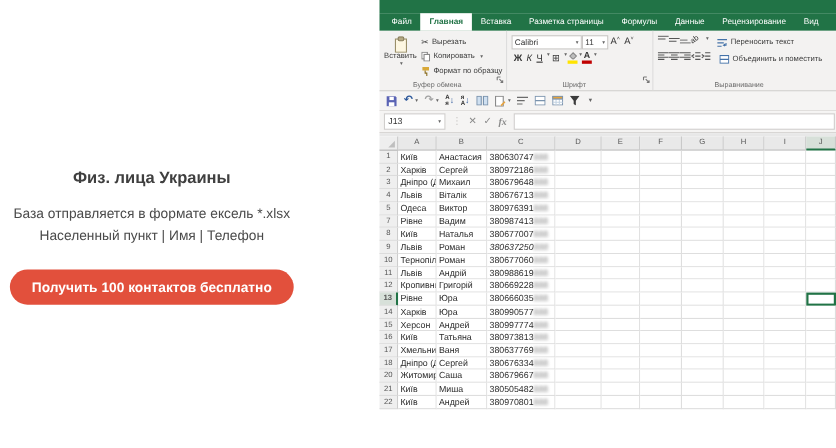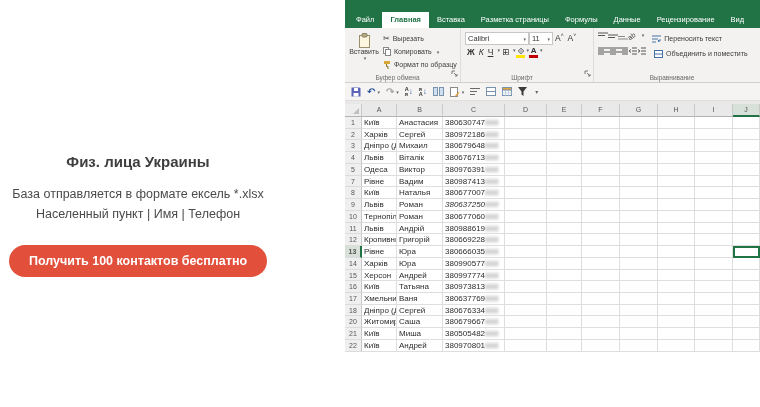--- a/index.html
+++ b/index.html
@@ -321,20 +321,33 @@
       <span class="qi">
         <svg width="9" height="9">
           <path d="M0 0h9L5.5 4.5V9L3.5 7.5V4.5z" fill="#3b3b3b"></path>
         </svg>
       </span>
       <span class="qi">
         <span class="dd" style="font-size:6px;">▾</span>
       </span>
     </div>
 
+  <div class="fbar">
+    <div class="namebox">
+      <span>J13</span>
+      <span class="dd">▾</span>
+    </div>
+    <div class="fxgroup">
+      <span style="color:#c9c7c5;">⋮</span>
+      <span>✕</span>
+      <span>✓</span>
+      <span class="fx">fx</span>
+    </div>
+    <div class="formula"></div>
+  </div>
 
   <div class="gridgap"></div>
 
   <div class="chrow">
     <div class="ch selall"></div>
   <div class="ch" style="width: 35px;">A</div>
       <div class="ch" style="width: 46px;">B</div>
       <div class="ch" style="width: 62px;">C</div>
       <div class="ch" style="width: 42px;">D</div>
       <div class="ch" style="width: 35px;">E</div>

